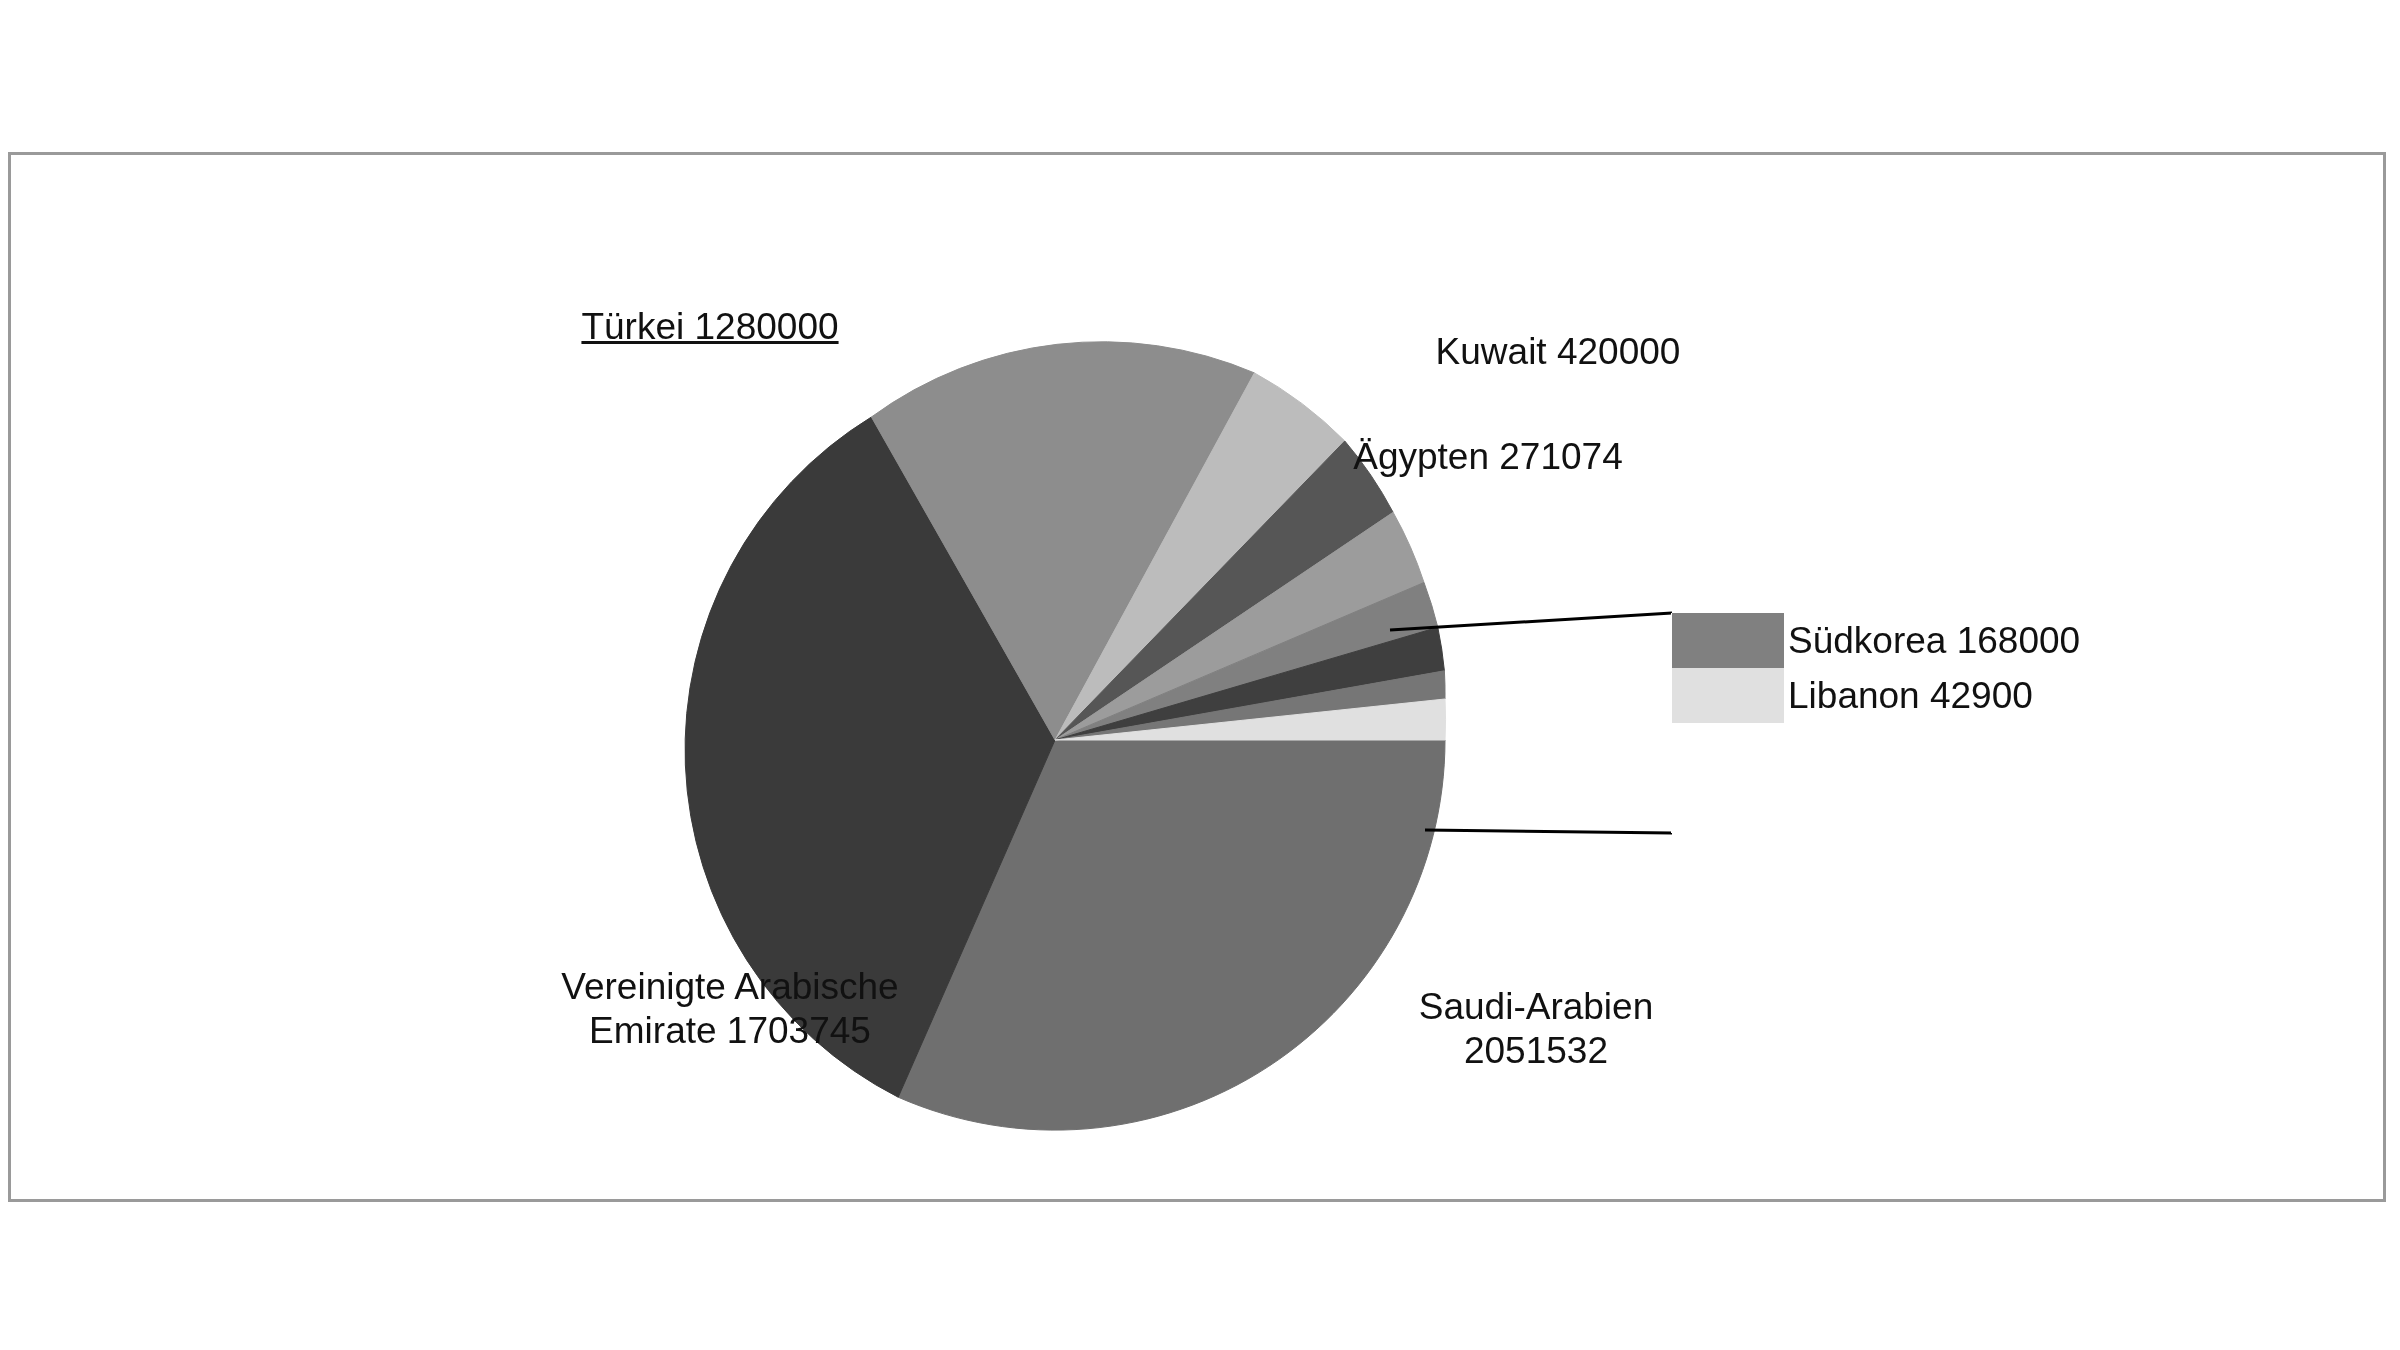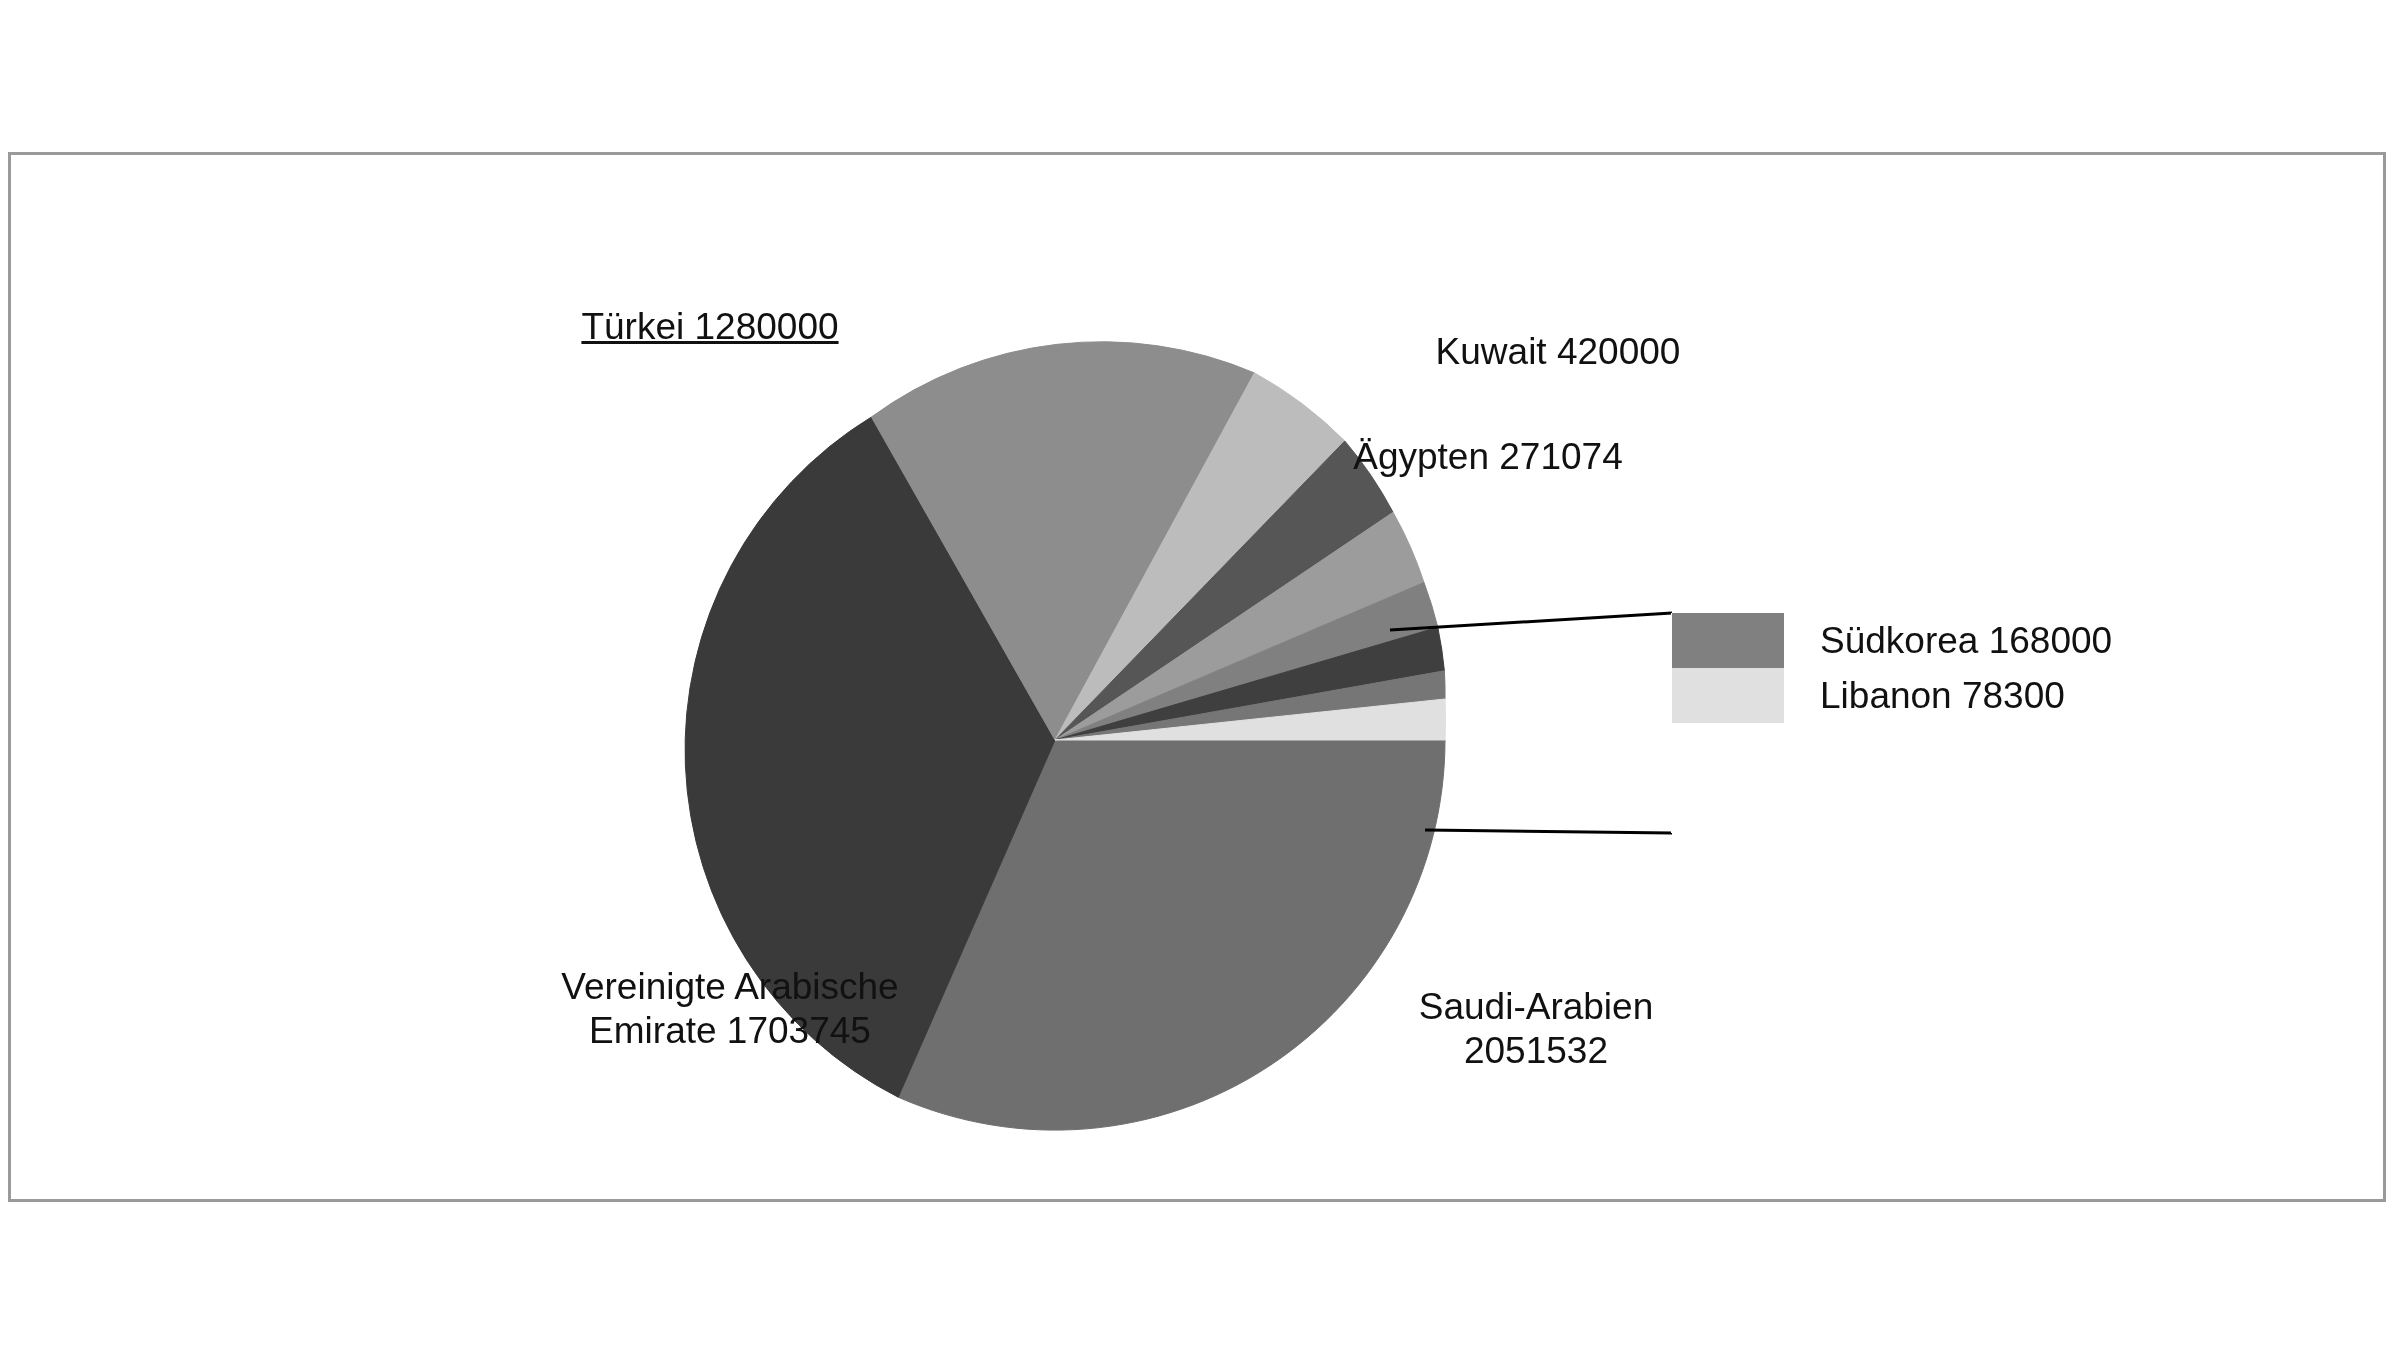--- a/index.html
+++ b/index.html
@@ -55,21 +55,21 @@
     height: 55px;
   }
   .legend-swatch {
     width: 112px;
     height: 55px;
     flex: 0 0 112px;
   }
   .legend-text {
     font-size: 37px;
     color: #111111;
-    padding-left: 36px;
+    padding-left: 4px;
     white-space: pre;
   }
 </style>
 </head>
 <body>
 
 <div id="chart-frame"></div>
 
 <div id="chart-stage">
 
@@ -107,17 +107,17 @@
   <div class="pie-label" style="left:1336px; top:985px; width:400px;">Saudi-Arabien
 2051532</div>
 
   <div class="leader-legend">
     <div class="legend-row">
       <span class="legend-swatch" style="background:#808080"></span>
       <span class="legend-text">Südkorea 168000</span>
     </div>
     <div class="legend-row">
       <span class="legend-swatch" style="background:#e0e0e0"></span>
-      <span class="legend-text">Libanon 78300</span>
+      <span class="legend-text">Libanon 42900</span>
     </div>
   </div>
 
 </div>
 
 </body></html>

